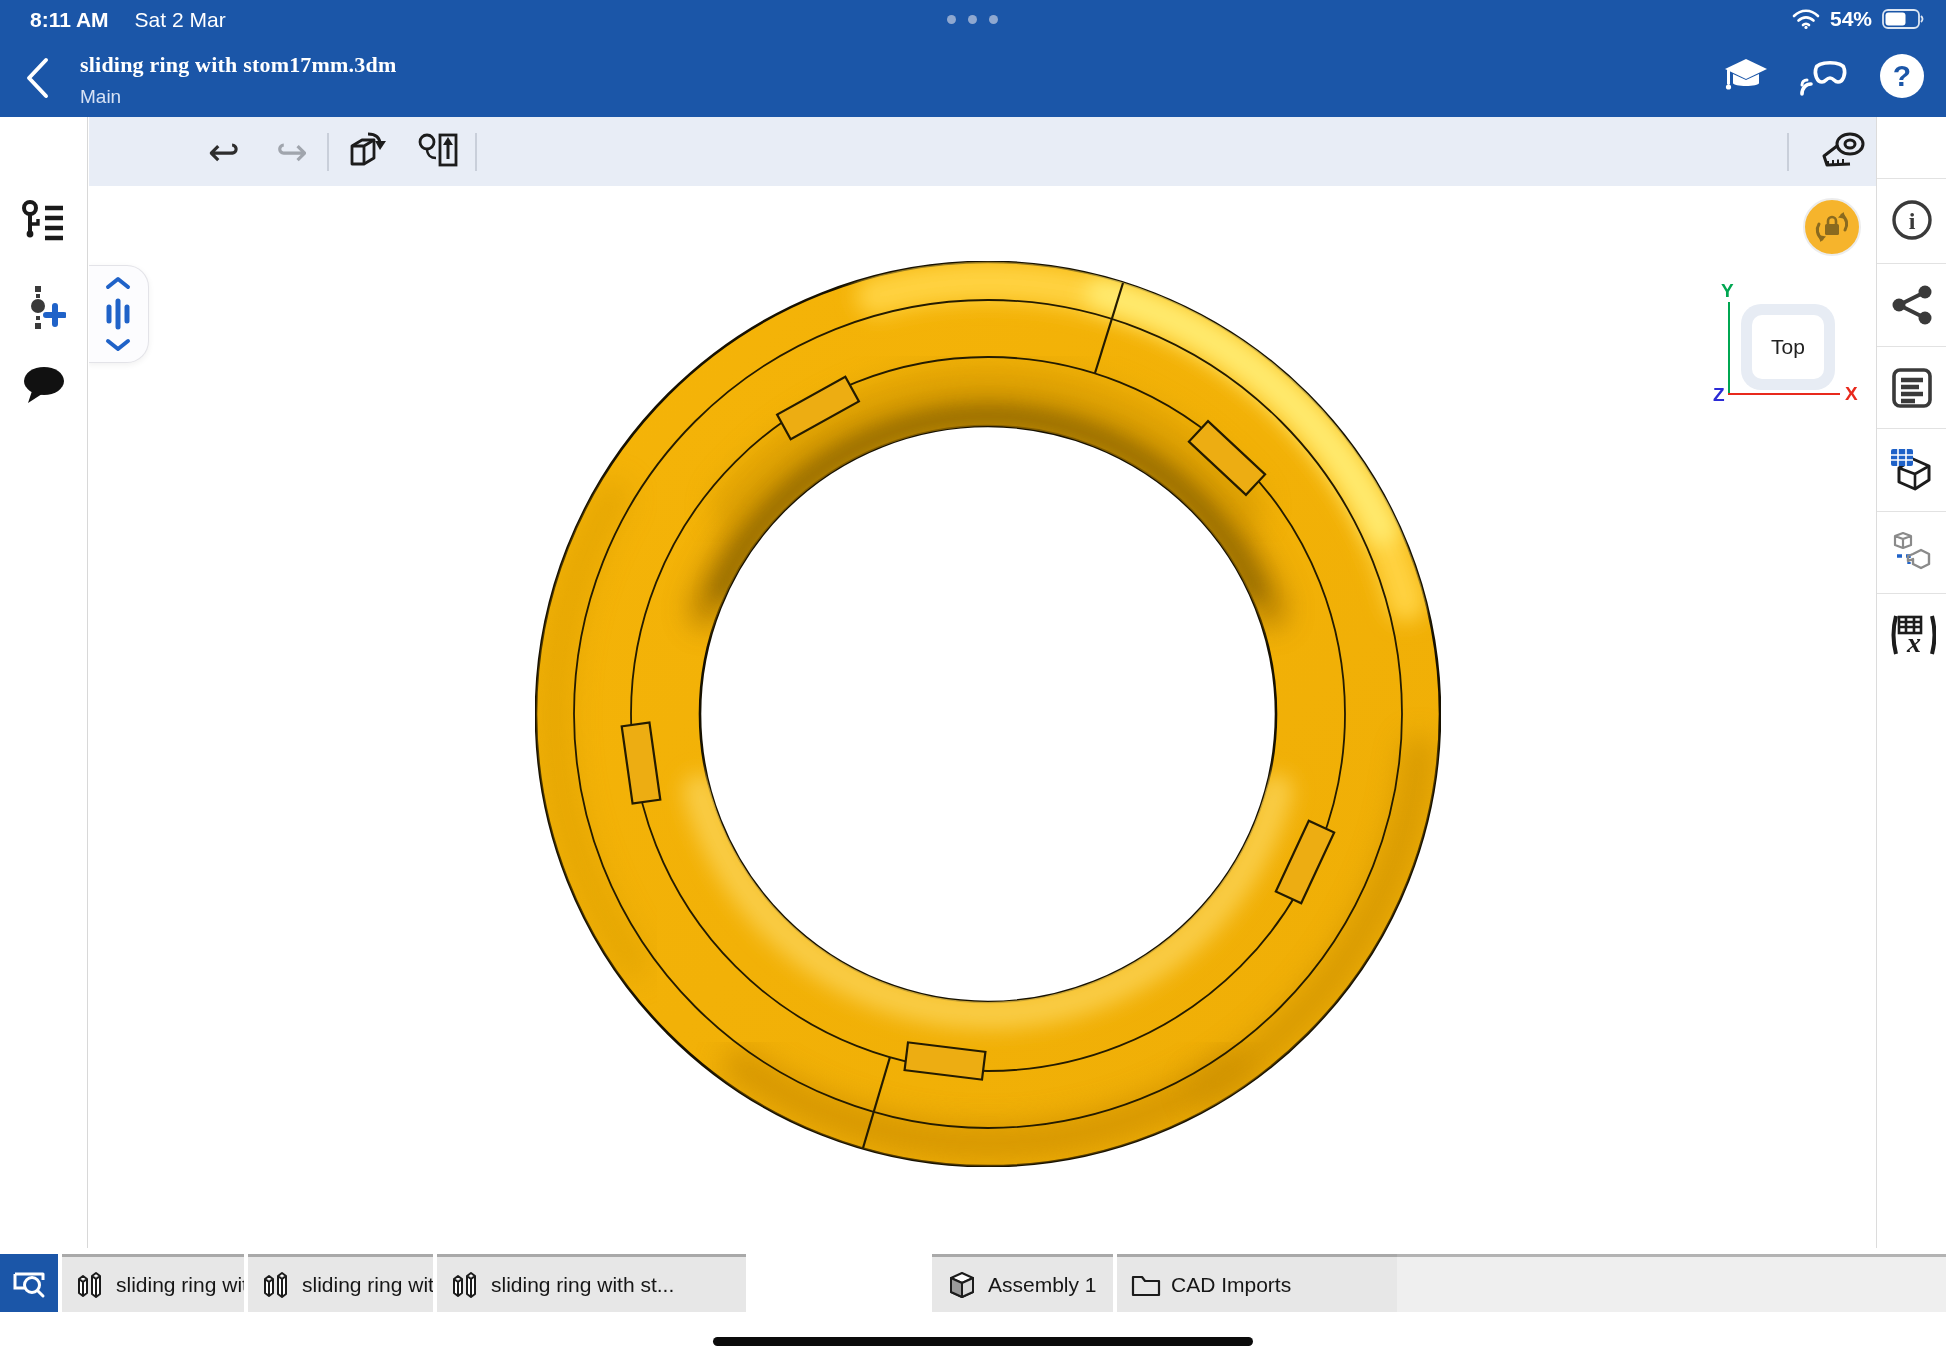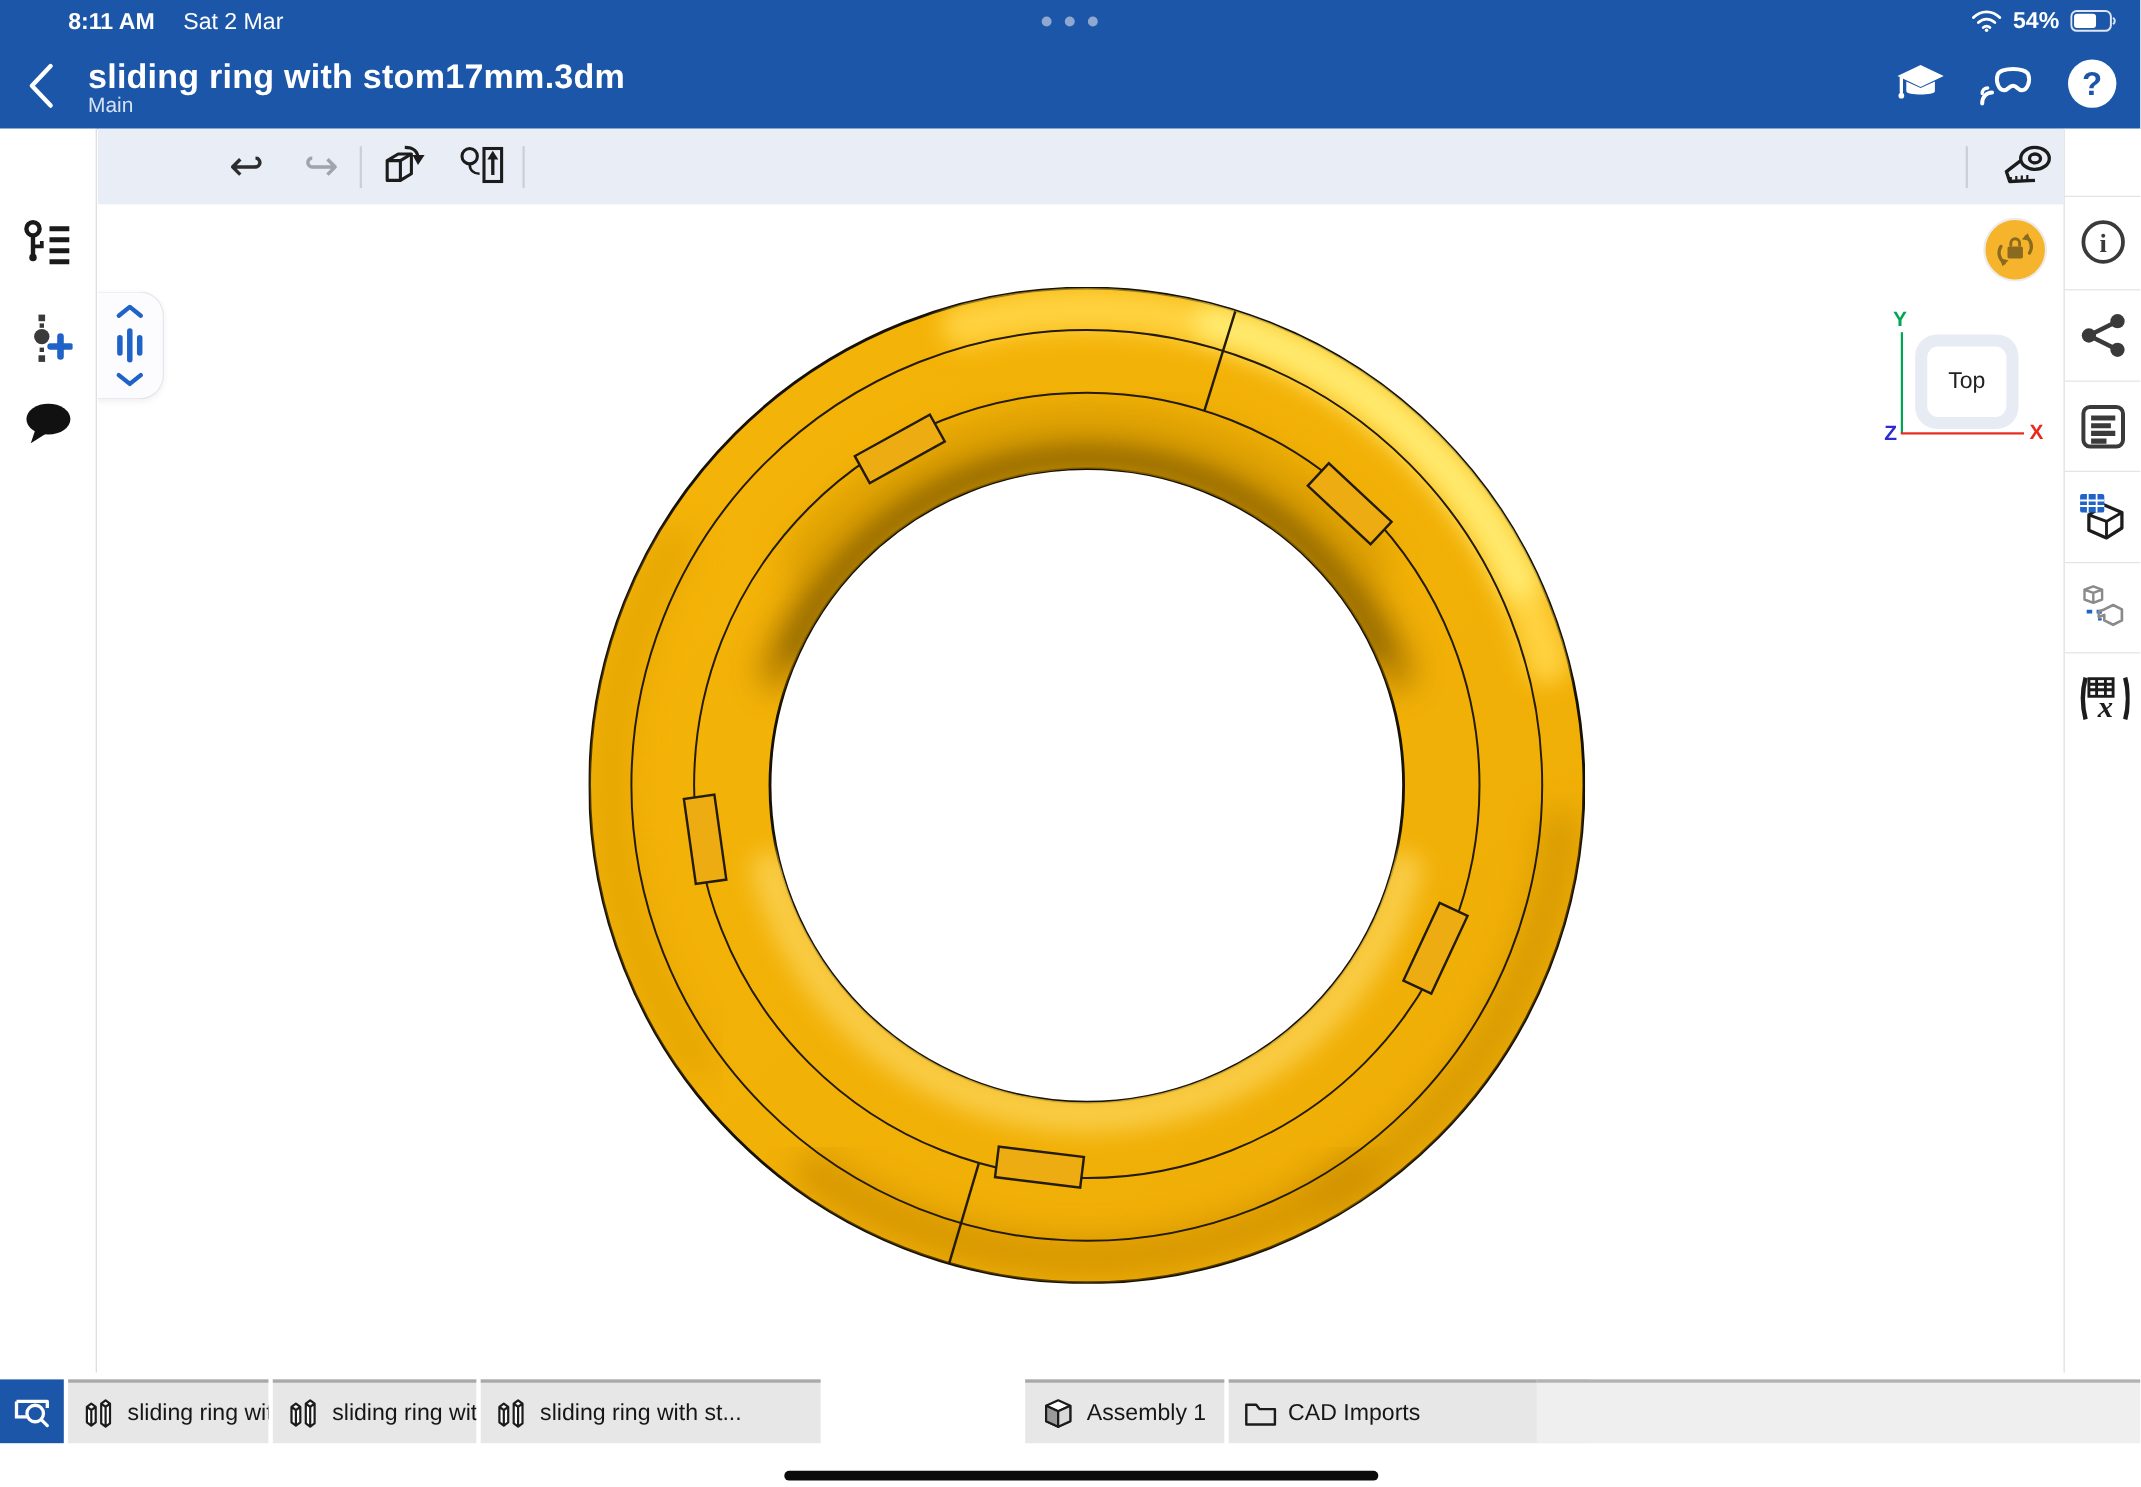--- a/index.html
+++ b/index.html
@@ -2,29 +2,29 @@
 <html style="--header-blue: #1B56A8; --accent-blue: #1F62C8; --toolbar-bg: #E8EDF6; --gold-base: #EFAE06; --gold-highlight: #FFEB70; --gold-dark: #8A6500; --orbit-button: #F6B42C; --axis-y-green: #00A651; --axis-x-red: #E8291C; --axis-z-blue: #2B2BD6;"><head>
 <meta charset="utf-8">
 <style>
   html,body{margin:0;padding:0;background:#fff;}
   *{box-sizing:border-box;}
   .app{position:relative;width:1946px;height:1352px;overflow:hidden;
        font-family:"Liberation Sans",sans-serif;background:#fff;}
   
   .statusbar{position:absolute;left:0;top:0;width:1946px;height:40px;
              background:var(--header-blue,#1B56A8);color:#fff;}
-  .sb-left{position:absolute;left:30px;top:8px;font-size:21px;display:flex;gap:26px;margin-left:32px;}
+  .sb-left{position:absolute;left:30px;top:8px;font-size:21px;display:flex;gap:26px;}
   .sb-time{font-weight:bold;}
   .sb-dots{position:absolute;left:947px;top:15px;display:flex;gap:12px;}
   .sb-dots i{width:9px;height:9px;border-radius:50%;background:#8FA8D0;display:block;}
   .sb-right{position:absolute;right:22px;top:7px;display:flex;align-items:center;gap:10px;font-size:21px;font-weight:bold;}
   .header{position:absolute;left:0;top:40px;width:1946px;height:77px;
           background:var(--header-blue,#1B56A8);color:#fff;}
   .back-btn{position:absolute;left:24px;top:14px;width:36px;height:48px;display:flex;align-items:center;}
-  .hdr-title{position:absolute;left:80px;top:12px;font-size:31px;font-weight:600;letter-spacing:.2px;}
+  .hdr-title{position:absolute;left:80px;top:12px;font-size:22px;font-weight:600;letter-spacing:.2px;font-family:Liberation Serif, serif;}
   .hdr-sub{position:absolute;left:80px;top:46px;font-size:19px;color:#d7e2f5;}
   .hdr-icons{position:absolute;right:20px;top:12px;display:flex;gap:30px;align-items:center;}
   .hdr-icons .hbtn{width:48px;height:48px;display:flex;align-items:center;justify-content:center;}
   
   .left-sidebar{position:absolute;left:0;top:117px;width:88px;height:1131px;background:#fff;border-right:1px solid #d8d8d8;}
   .ls-btn{position:absolute;left:0;width:88px;height:64px;display:flex;align-items:center;justify-content:center;}
   
   .toolbar{position:absolute;left:89px;top:117px;width:1787px;height:69px;background:var(--toolbar-bg,#E8EDF6);}
   .tb-ic{position:absolute;top:0;height:69px;width:54px;display:flex;align-items:center;justify-content:center;}
   .tb-div{position:absolute;top:16px;width:2px;height:38px;background:#c9cfda;}

